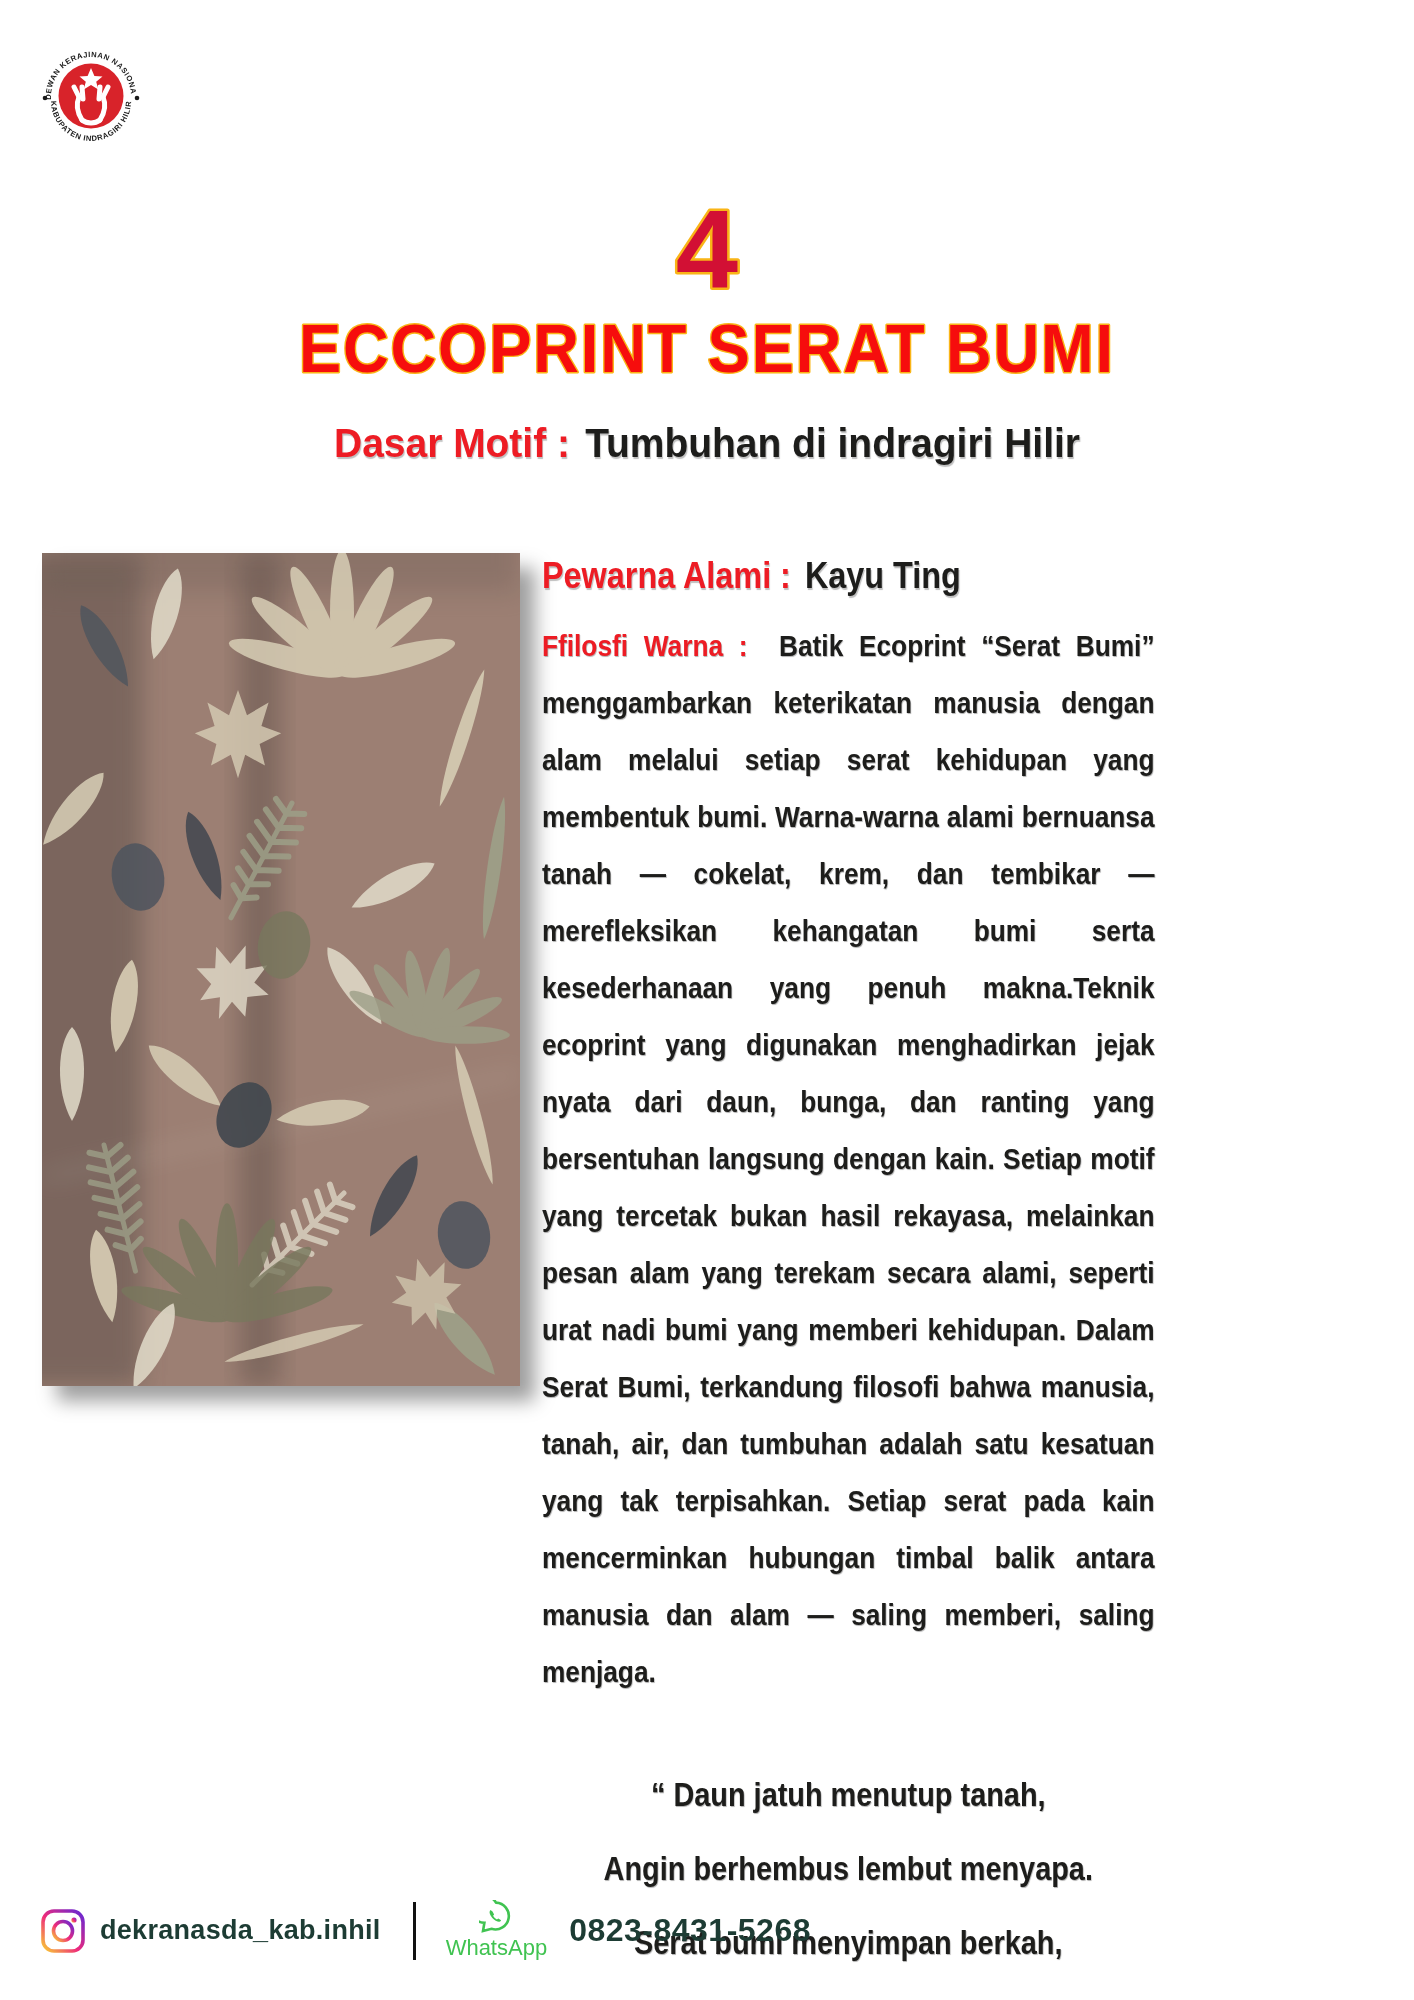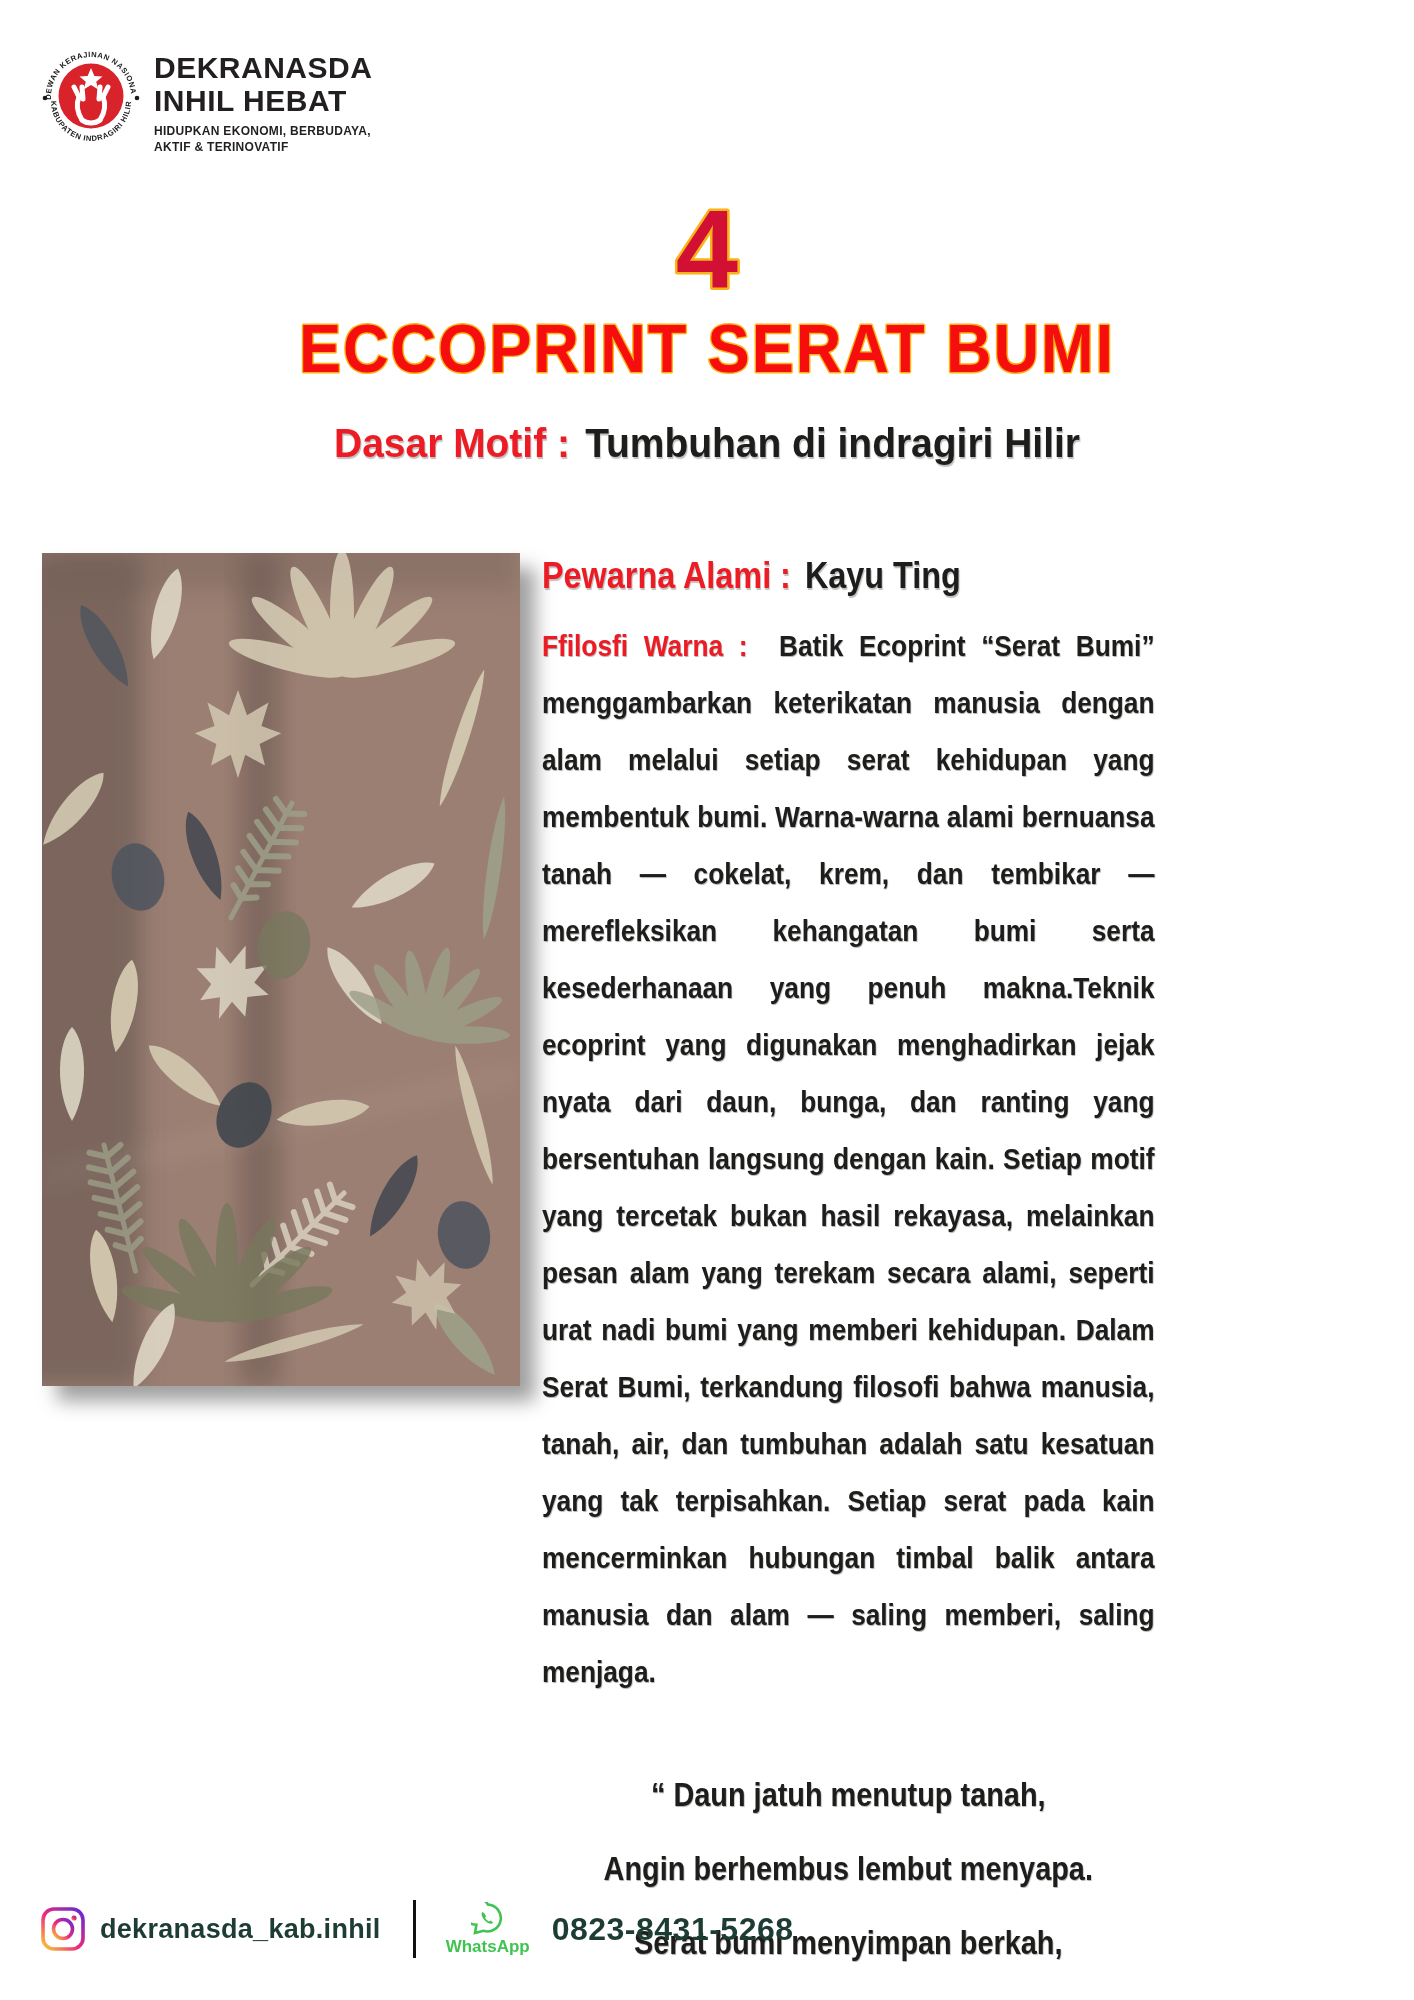--- a/index.html
+++ b/index.html
@@ -37,21 +37,21 @@
   .philosophy .lead{color:#ed1c24;padding-right:36px;}
 
   .poem{margin-top:58px;text-align:center;font-size:33px;line-height:74px;font-weight:700;
         color:#1d1d1b;text-shadow:.8px 1px .8px rgba(0,0,0,.3);}
 
   
   .footer{position:absolute;left:40px;top:1900px;display:flex;align-items:center;justify-content:space-between;}
   .ig-handle{margin-left:14px;font-size:27px;font-weight:700;color:#1d3c34;letter-spacing:.3px;}
   .footer-divider{width:3px;height:58px;background:#111;margin:0 30px 0 32px;}
   .wa-block{display:flex;flex-direction:column;align-items:center;}
-  .wa-label{font-size:17px;font-weight:700;color:#40c351;margin-top:1px;}
+  .wa-label{font-size:22px;font-weight:400;color:#40c351;margin-top:1px;}
   .phone{margin-left:22px;font-size:32px;font-weight:700;color:#1d3c34;letter-spacing:.5px;}
 </style>
 </head>
 <body>
 
 <div class="page">
 
   <div class="brand">
     <svg class="brand-badge" viewBox="-51 -51 102 102">
       <defs>
@@ -72,26 +72,20 @@
       <g stroke="#ffffff" stroke-width="5" stroke-linecap="round" fill="none">
         <path d="M -9 24 C -14 16 -15 8 -12 1"></path>
         <path d="M 9 24 C 14 16 15 8 12 1"></path>
         <path d="M -12 1 L -17 -9"></path>
         <path d="M -8 3 L -9 -9"></path>
         <path d="M 12 1 L 17 -9"></path>
         <path d="M 8 3 L 9 -9"></path>
         <path d="M -9 24 C -4 28 4 28 9 24"></path>
       </g>
     </svg>
-    <div class="brand-text">
-      <div class="brand-name">DEKRANASDA</div>
-      <div class="brand-name">INHIL HEBAT</div>
-      <div class="brand-tagline">HIDUPKAN EKONOMI, BERBUDAYA,</div>
-      <div class="brand-tagline" style="margin-top:0">AKTIF &amp; TERINOVATIF</div>
-    </div>
   </div>
 
   <div class="number-wrap">
     <svg width="1414" height="120">
       <text x="707" y="100" text-anchor="middle" font-family="Liberation Sans, sans-serif" font-size="112" font-weight="bold" fill="#d21034" stroke="#f9b517" stroke-width="5" stroke-linejoin="round" paint-order="stroke">4</text>
     </svg>
   </div>
 
   <div class="title-wrap">
     <svg width="1414" height="95">

